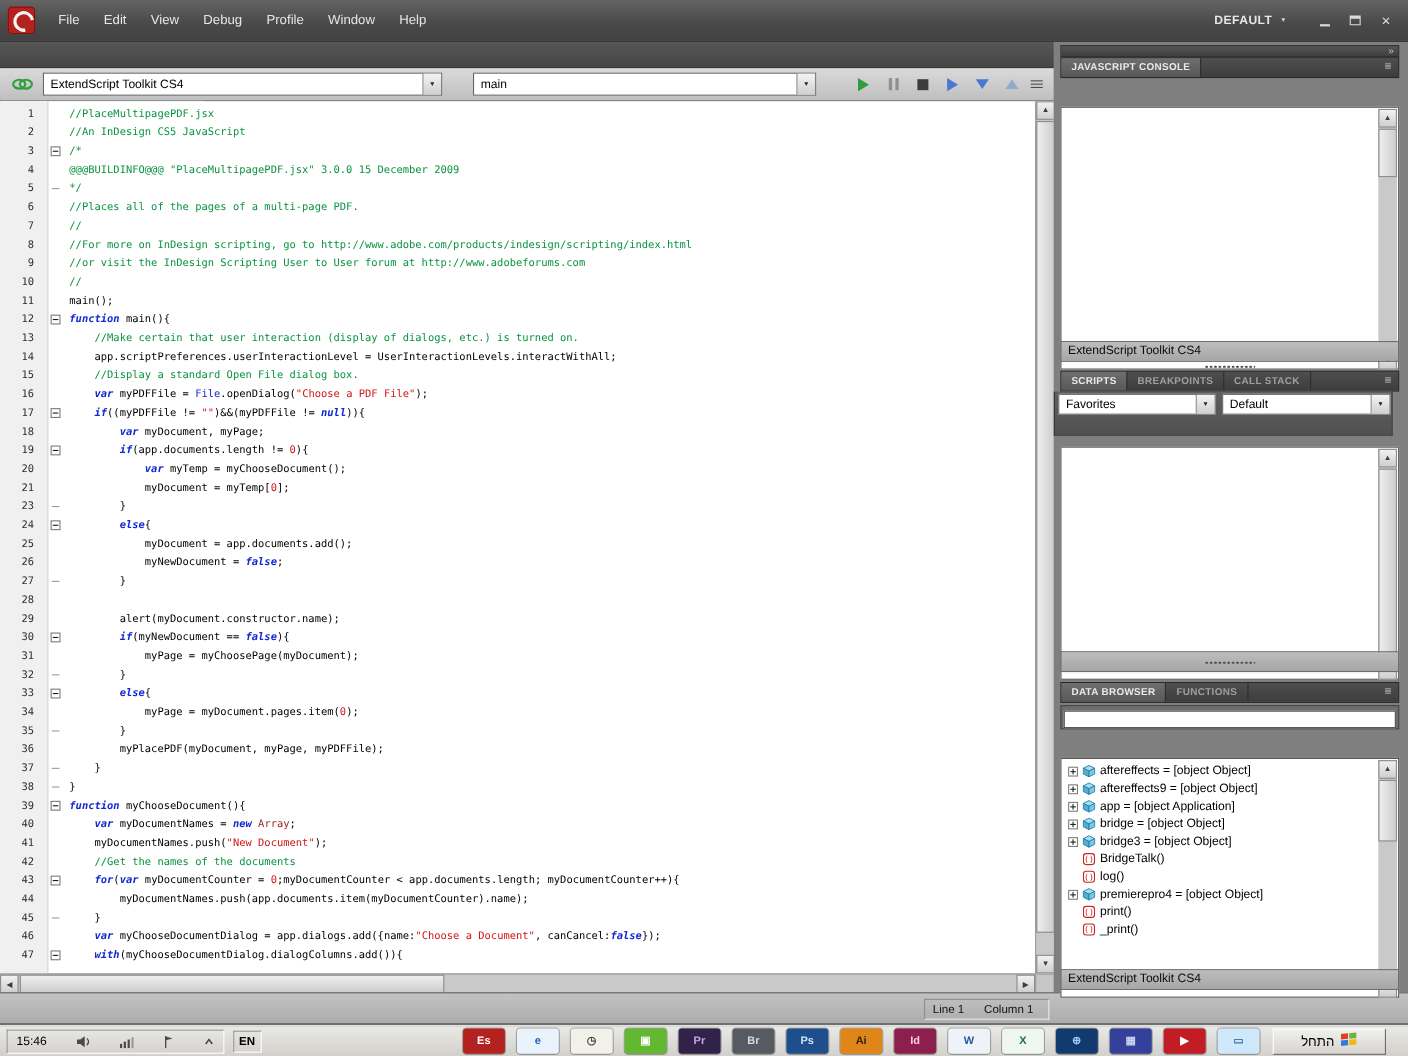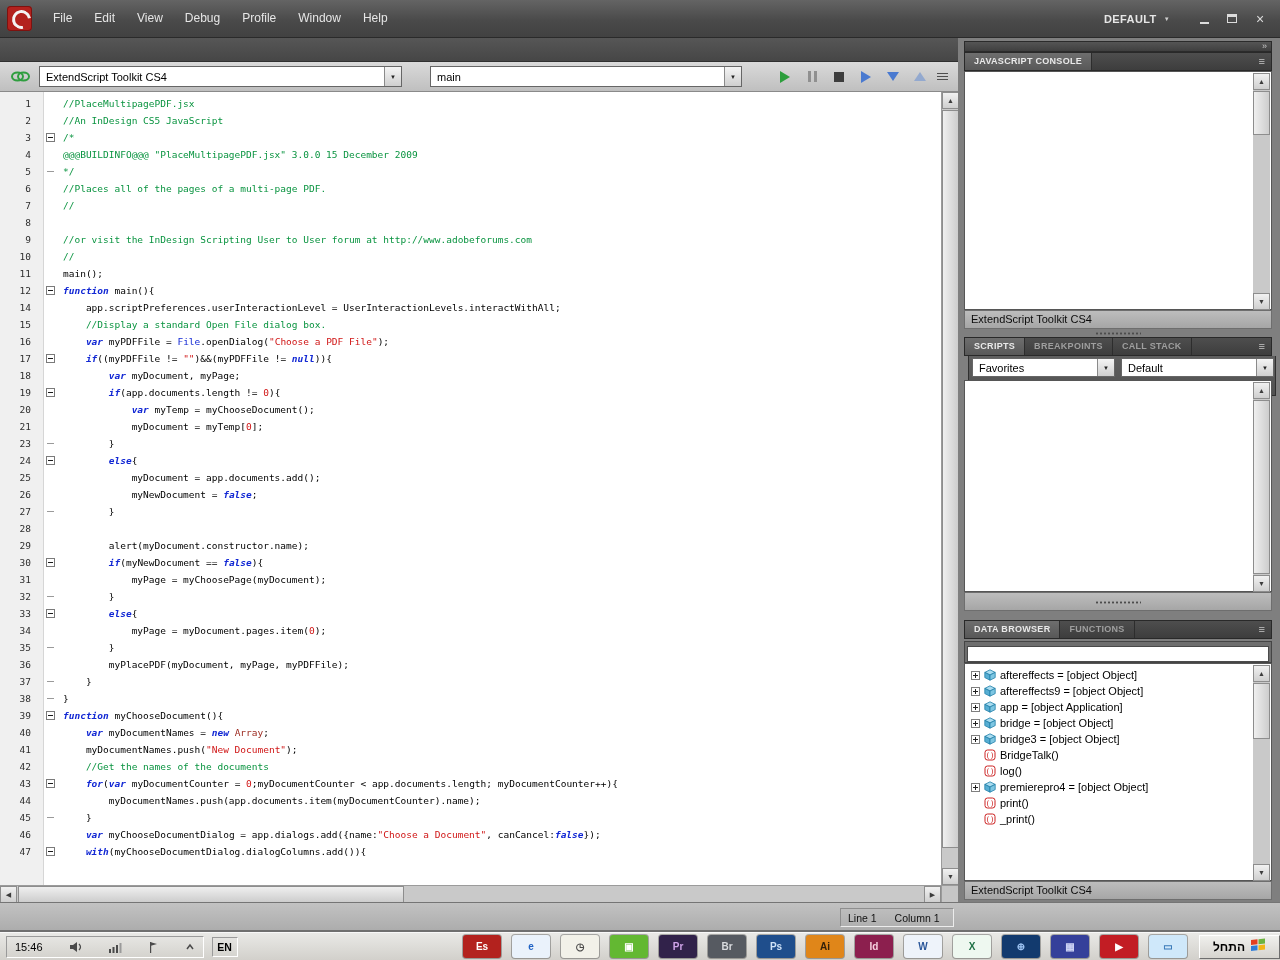--- a/index.html
+++ b/index.html
@@ -80,26 +80,26 @@
 .statusbar{position:absolute;left:0;top:902px;width:1280px;height:30px;background:linear-gradient(#c2c2c2,#ababab);border-top:1px solid #757575;}
 .status-seg{position:absolute;left:840px;top:5px;width:114px;height:19px;border:1px solid;border-color:#8e8e8e #ececec #ececec #8e8e8e;display:flex;gap:18px;align-items:center;padding-left:7px;font-size:10.5px;color:#111;}
 
 
 .rightcol{position:absolute;left:958px;top:38px;width:322px;height:864px;background:#7f7f7f;}
 .rc-top{position:absolute;left:6px;top:3px;width:308px;height:11px;background:linear-gradient(#555,#3f3f3f);border:1px solid #2b2b2b;color:#c8c8c8;font-size:9px;line-height:9px;text-align:right;padding-right:4px;}
 .ptabs{position:absolute;left:6px;width:308px;height:19px;background:linear-gradient(#4e4e4e,#3d3d3d);border:1px solid #292929;display:flex;}
 .ptab{padding:0 9px;line-height:17px;font-size:9px;font-weight:bold;color:#9f9f9f;border-right:1px solid #2d2d2d;letter-spacing:.3px;white-space:nowrap;}
 .ptab.active{background:linear-gradient(#6e6e6e,#585858);color:#e9e9e9;}
 .pmenu{margin-left:auto;padding:0 6px;color:#c6c6c6;font-size:11px;line-height:17px;}
-.pbody{position:absolute;left:6px;width:308px;background:#fff;border:1px solid #565656;}
+.pbody{position:absolute;left:6px;width:308px;background:#fff;border:1px solid #565656;margin-top:26px;}
 .pfooter{position:absolute;left:6px;width:308px;height:19px;background:linear-gradient(#bdbdbd,#a6a6a6);border:1px solid #6e6e6e;font-size:11px;color:#0c0c0c;line-height:17px;padding-left:6px;position:absolute;}
 .pfooter.grip::after{content:"";position:absolute;left:50%;top:8px;width:46px;height:3px;margin-left:-23px;background-image:radial-gradient(circle,#4c4c4c 1px,transparent 1.2px);background-size:4px 3px;}
 .hgrip{position:absolute;left:6px;width:308px;height:7px;}
 .hgrip::after{content:"";position:absolute;left:50%;top:2px;width:46px;height:3px;margin-left:-23px;background-image:radial-gradient(circle,#4c4c4c 1px,transparent 1.2px);background-size:4px 3px;}
-.pctrl{position:absolute;left:10px;width:308px;height:40px;background:linear-gradient(#5f5f5f,#515151);border:1px solid #303030;border-top:none;}
+.pctrl{position:absolute;left:0;width:308px;height:40px;background:linear-gradient(#5f5f5f,#515151);border:1px solid #303030;border-top:none;}
 .pctrl .combo{position:absolute;top:2px;height:19px;}
 .pfilter{position:absolute;left:6px;width:308px;height:22px;background:#6e6e6e;border:1px solid #454545;padding:2px;}
 .pfilter input{width:100%;height:16px;border:1px solid #4a4a4a;font-size:11px;padding:0 3px;background:#fff;outline:none;font-family:"Liberation Sans",sans-serif;}
 
 
 .tree{position:absolute;left:1px;top:1px;bottom:1px;right:18px;overflow:hidden;padding-top:2px;}
 .trow{display:flex;align-items:center;height:16px;padding-left:5px;font-size:11px;color:#000;}
 .texp{flex:none;width:9px;height:9px;border:1px solid #7f7f7f;background:#fff;position:relative;margin-right:4px;}
 .texp::before{content:"";position:absolute;left:1px;top:3px;width:5px;height:1px;background:#222;}
 .texp::after{content:"";position:absolute;left:3px;top:1px;width:1px;height:5px;background:#222;}
@@ -111,21 +111,21 @@
 
 .taskbar{position:absolute;left:0;top:932px;width:1280px;height:28px;background:linear-gradient(#e9e9e6,#d2d0cb);border-top:1px solid #f8f8f8;box-shadow:0 -2px 0 #6f6f6f;display:flex;align-items:center;}
 .tray{display:flex;align-items:center;gap:26px;height:22px;margin-left:6px;padding:0 8px;border:1px solid;border-color:#9a9a9a #ffffff #ffffff #9a9a9a;}
 .tray-time{font-size:11px;color:#000;}
 .tray span{display:flex;}
 .lang{height:20px;min-width:26px;margin-left:8px;display:flex;align-items:center;justify-content:center;font-size:10.5px;font-weight:bold;color:#000;border:1px solid;border-color:#9a9a9a #ffffff #ffffff #9a9a9a;padding:0 4px;}
 .tb-spacer{flex:1;}
 .tapps{display:flex;align-items:center;gap:11px;margin-right:12px;}
 .tapp{width:38px;height:23px;border-radius:3px;display:flex;align-items:center;justify-content:center;box-shadow:0 0 0 1px rgba(0,0,0,.28);flex:none;}
 .tglyph{font-size:10px;font-weight:bold;line-height:1;}
-.startbtn{height:24px;margin-right:0;display:flex;align-items:center;gap:6px;padding:0 13px;background:linear-gradient(#f0f0ed,#d6d4cf);border:1px solid;border-color:#ffffff #6e6e6e #6e6e6e #ffffff;font-size:12px;font-weight:bold;color:#000;}
+.startbtn{height:24px;margin-right:20px;display:flex;align-items:center;gap:6px;padding:0 25px;background:linear-gradient(#f0f0ed,#d6d4cf);border:1px solid;border-color:#ffffff #6e6e6e #6e6e6e #ffffff;font-size:12px;font-weight:normal;color:#000;}
 </style>
 </head>
 <body>
 
 <div class="menubar">
   <div class="app-icon"></div>
   <div class="menus">
       <span class="menu-item">File</span>
       <span class="menu-item">Edit</span>
       <span class="menu-item">View</span>
@@ -203,25 +203,26 @@
 <div class="editor">
   <div class="gutter-bg"></div>
   <div class="code-lines">
       <div class="crow"><span class="ln">1</span><span class="fold"></span><span class="ct"><span class="seg-c">//PlaceMultipagePDF.jsx</span></span></div>
       <div class="crow"><span class="ln">2</span><span class="fold"></span><span class="ct"><span class="seg-c">//An InDesign CS5 JavaScript</span></span></div>
       <div class="crow"><span class="ln">3</span><span class="fold"><span class="fbox"></span></span><span class="ct"><span class="seg-c">/*</span></span></div>
       <div class="crow"><span class="ln">4</span><span class="fold"></span><span class="ct"><span class="seg-c">@@@BUILDINFO@@@ "PlaceMultipagePDF.jsx" 3.0.0 15 December 2009</span></span></div>
       <div class="crow"><span class="ln">5</span><span class="fold"><span class="fdash"></span></span><span class="ct"><span class="seg-c">*/</span></span></div>
       <div class="crow"><span class="ln">6</span><span class="fold"></span><span class="ct"><span class="seg-c">//Places all of the pages of a multi-page PDF.</span></span></div>
       <div class="crow"><span class="ln">7</span><span class="fold"></span><span class="ct"><span class="seg-c">//</span></span></div>
-      <div class="crow"><span class="ln">8</span><span class="fold"></span></div>
+      <div class="crow"><span class="ln">8</span><span class="fold"></span><span class="ct"><span class="seg-c">//For more on InDesign scripting, go to http://www.adobe.com/products/indesign/scripting/index.html</span></span></div>
       <div class="crow"><span class="ln">9</span><span class="fold"></span><span class="ct"><span class="seg-c">//or visit the InDesign Scripting User to User forum at http://www.adobeforums.com</span></span></div>
       <div class="crow"><span class="ln">10</span><span class="fold"></span><span class="ct"><span class="seg-c">//</span></span></div>
       <div class="crow"><span class="ln">11</span><span class="fold"></span><span class="ct"><span class="seg-p">main();</span></span></div>
       <div class="crow"><span class="ln">12</span><span class="fold"><span class="fbox"></span></span><span class="ct"><span class="seg-k">function</span><span class="seg-p"> main(){</span></span></div>
+      <div class="crow"><span class="ln">13</span><span class="fold"></span><span class="ct"><span class="seg-c">    //Make certain that user interaction (display of dialogs, etc.) is turned on.</span></span></div>
       <div class="crow"><span class="ln">14</span><span class="fold"></span><span class="ct"><span class="seg-p">    app.scriptPreferences.userInteractionLevel = UserInteractionLevels.interactWithAll;</span></span></div>
       <div class="crow"><span class="ln">15</span><span class="fold"></span><span class="ct"><span class="seg-c">    //Display a standard Open File dialog box.</span></span></div>
       <div class="crow"><span class="ln">16</span><span class="fold"></span><span class="ct"><span class="seg-p">    </span><span class="seg-k">var</span><span class="seg-p"> myPDFFile = </span><span class="seg-t">File</span><span class="seg-p">.openDialog(</span><span class="seg-s">"Choose a PDF File"</span><span class="seg-p">);</span></span></div>
       <div class="crow"><span class="ln">17</span><span class="fold"><span class="fbox"></span></span><span class="ct"><span class="seg-p">    </span><span class="seg-k">if</span><span class="seg-p">((myPDFFile != </span><span class="seg-s">""</span><span class="seg-p">)&amp;&amp;(myPDFFile != </span><span class="seg-k">null</span><span class="seg-p">)){</span></span></div>
       <div class="crow"><span class="ln">18</span><span class="fold"></span><span class="ct"><span class="seg-p">        </span><span class="seg-k">var</span><span class="seg-p"> myDocument, myPage;</span></span></div>
       <div class="crow"><span class="ln">19</span><span class="fold"><span class="fbox"></span></span><span class="ct"><span class="seg-p">        </span><span class="seg-k">if</span><span class="seg-p">(app.documents.length != </span><span class="seg-n">0</span><span class="seg-p">){</span></span></div>
       <div class="crow"><span class="ln">20</span><span class="fold"></span><span class="ct"><span class="seg-p">            </span><span class="seg-k">var</span><span class="seg-p"> myTemp = myChooseDocument();</span></span></div>
       <div class="crow"><span class="ln">21</span><span class="fold"></span><span class="ct"><span class="seg-p">            myDocument = myTemp[</span><span class="seg-n">0</span><span class="seg-p">];</span></span></div>
       <div class="crow"><span class="ln">23</span><span class="fold"><span class="fdash"></span></span><span class="ct"><span class="seg-p">        }</span></span></div>
       <div class="crow"><span class="ln">24</span><span class="fold"><span class="fbox"></span></span><span class="ct"><span class="seg-p">        </span><span class="seg-k">else</span><span class="seg-p">{</span></span></div>

